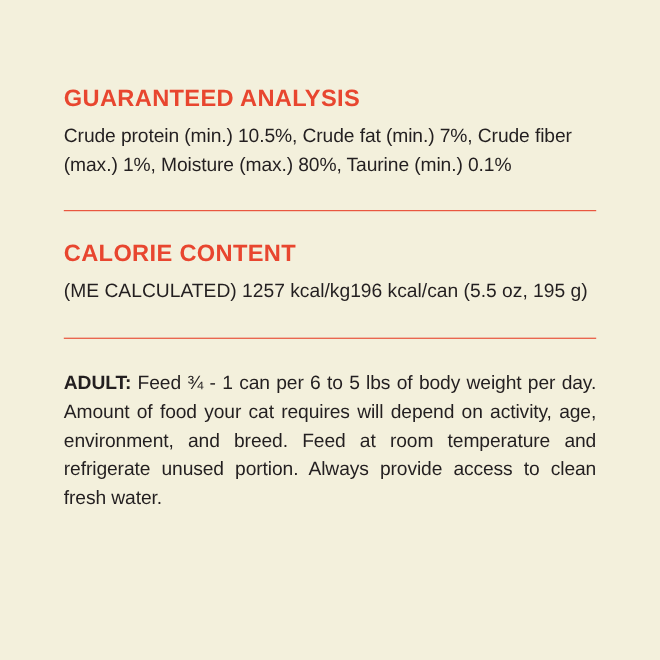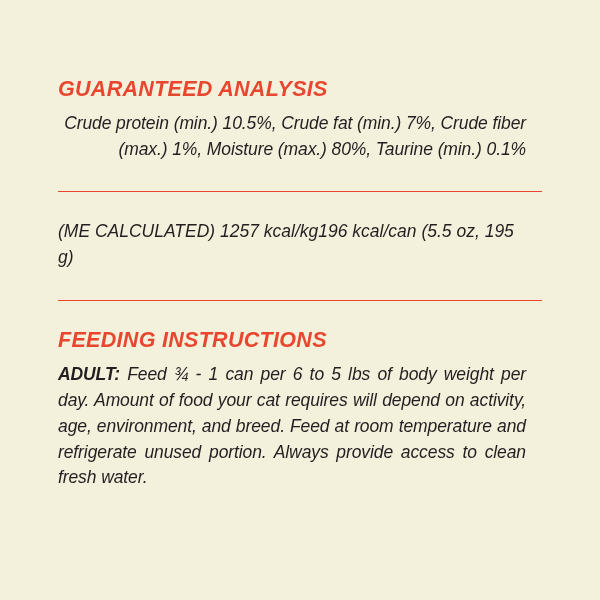--- a/index.html
+++ b/index.html
@@ -16,40 +16,38 @@
   .label {
     position: absolute;
     left: 0;
     top: 0;
     width: 600px;
     height: 600px;
     box-sizing: border-box;
     padding: 78px 58px 0 58px;
   }
   .section {
-    margin: 0 16px 0 0;
-    font-style: italic;
+    margin: 0 0 0 0;
   }
   .section-heading {
     color: #e8462f;
     font-weight: bold;
     font-size: 21.5px;
     letter-spacing: 0.3px;
     line-height: 1.1;
     margin: 0 0 9px 0;
   }
   .body-text {
     color: #231f20;
     font-size: 17.5px;
     line-height: 1.48;
     margin: 0;
   }
   .ga-text {
     letter-spacing: -0.1px;
-    text-align: right;
   }
   .divider {
     border: none;
     border-top: 1px solid #e8462f;
     margin: 0;
     height: 0;
   }
   .sp-ga-after { height: 29px; }
   .sp-after-div1 { height: 27px; }
   .sp-cal-after { height: 29px; }
@@ -71,25 +69,25 @@
   <div class="section">
     <div class="section-heading">GUARANTEED ANALYSIS</div>
     <p class="body-text ga-text">Crude protein (min.) 10.5%, Crude fat (min.) 7%, Crude fiber (max.) 1%, Moisture (max.) 80%, Taurine (min.) 0.1%</p>
   </div>
 
   <div class="sp-ga-after"></div>
   <hr class="divider">
   <div class="sp-after-div1"></div>
 
   <div class="section">
+    <div class="section-heading">CALORIE CONTENT</div>
     <p class="body-text">(ME CALCULATED) 1257 kcal/kg196 kcal/can (5.5 oz, 195 g)</p>
   </div>
 
   <div class="sp-cal-after"></div>
   <hr class="divider">
   <div class="sp-after-div2"></div>
 
   <div class="section">
-    <div class="section-heading">FEEDING INSTRUCTIONS</div>
     <p class="body-text feeding-text"><b>ADULT:</b><span> Feed ¾ - 1 can per 6 to 5 lbs of body weight per day. Amount of food your cat requires will depend on activity, age, environment, and breed. Feed at room temperature and refrigerate unused portion. Always provide access to clean fresh water.</span></p>
   </div>
 
 </div>
 
 </body></html>

